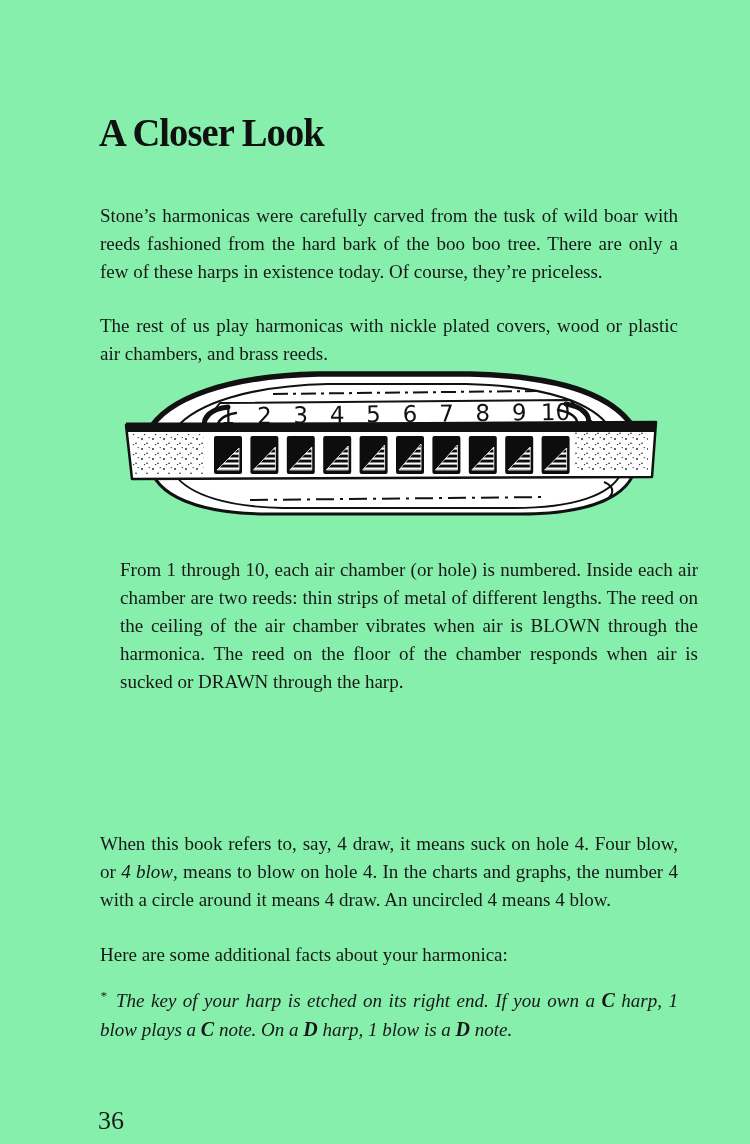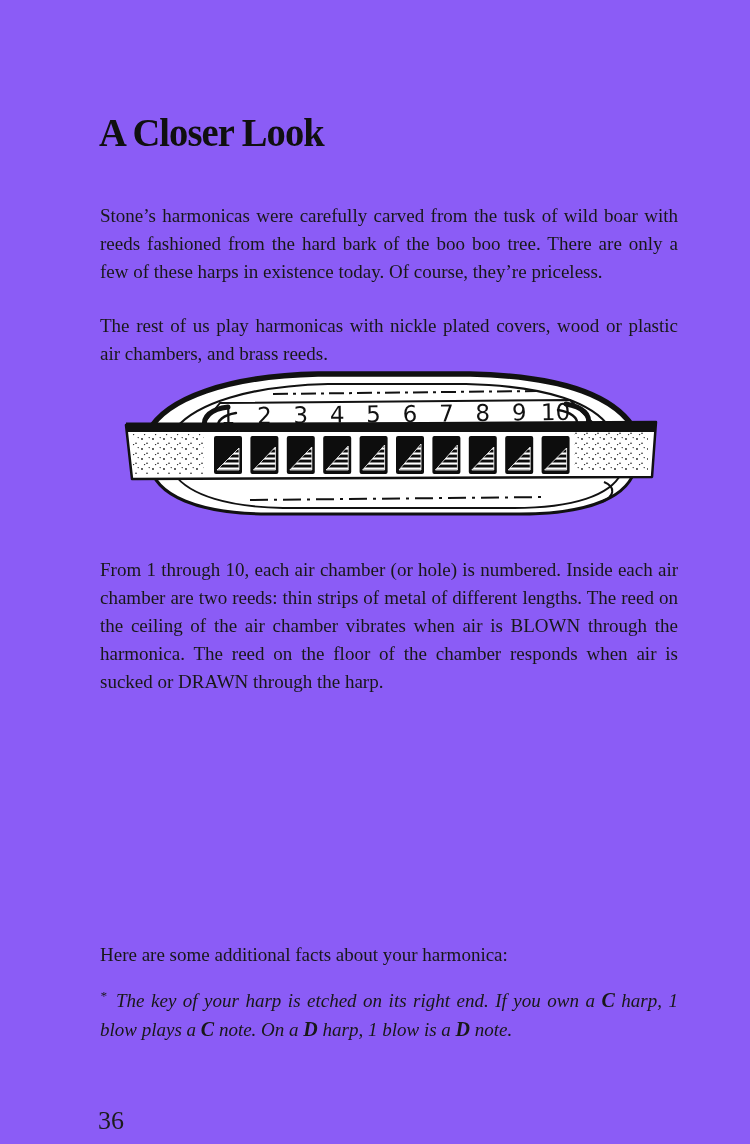--- a/index.html
+++ b/index.html
@@ -1,21 +1,21 @@
 <!DOCTYPE html>
 <html><head>
 <meta charset="utf-8">
 <style>
   * { margin: 0; padding: 0; box-sizing: border-box; }
   html, body { background: #ffffff; }
   .page {
     position: relative;
     width: 750px;
     height: 1144px;
-    background: #8b5cf6;
+    background: #86efac;
     font-family: "Liberation Serif", serif;
     color: #161616;
     overflow: hidden;
   }
   .title {
     position: absolute;
     left: 99px;
     top: 112px;
     font-size: 41px;
     font-weight: bold;
@@ -29,21 +29,21 @@
     position: absolute;
     left: 100px;
     width: 578px;
     font-size: 19px;
     line-height: 28px;
     text-align: justify;
     color: #181818;
   }
   .p1 { top: 202px; }
   .p2 { top: 312px; }
-  .p3 { top: 556px; }
+  .p3 { top: 556px; margin-left: 20px; }
   .p4 { top: 680px; }
   .p5 { top: 743px; }
   .p6 { top: 830px; }
   .p7 { top: 941px; }
   .note { top: 982px; font-style: italic; }
   .fn-marker {
     vertical-align: super;
     font-size: 13px;
     padding-right: 3px;
   }
@@ -174,20 +174,21 @@
           </g>
         </g>
       </g>
 
       <rect x="8" y="56.5" width="530" height="9.5" fill="#111111"></rect>
     </svg>
   </figure>
 
   <p class="para p3">From 1 through 10, each air chamber (or hole) is numbered. Inside each air chamber are two reeds: thin strips of metal of different lengths. The reed on the ceiling of the air chamber vibrates when air is BLOWN through the harmonica. The reed on the floor of the chamber responds when air is sucked or DRAWN through the harp.</p>
 
+  <p class="para p6"><span>When this book refers to, say, 4 draw, it means suck on hole 4. Four blow, or </span><em>4 blow</em><span>, means to blow on hole 4. In the charts and graphs, the number 4 with a circle around it means 4 draw. An uncircled 4 means 4 blow.</span></p>
 
   <p class="para p7">Here are some additional facts about your harmonica:</p>
 
   <p class="para note"><span class="fn-marker">*</span><span> The key of your harp is etched on its right end. If you own a </span><b class="bold-key">C</b><span> harp, 1 blow plays a </span><b class="bold-key">C</b><span> note. On a </span><b class="bold-key">D</b><span> harp, 1 blow is a </span><b class="bold-key">D</b><span> note.</span></p>
 
   <div class="pageno">36</div>
 
 </div>
 
 </body></html>

